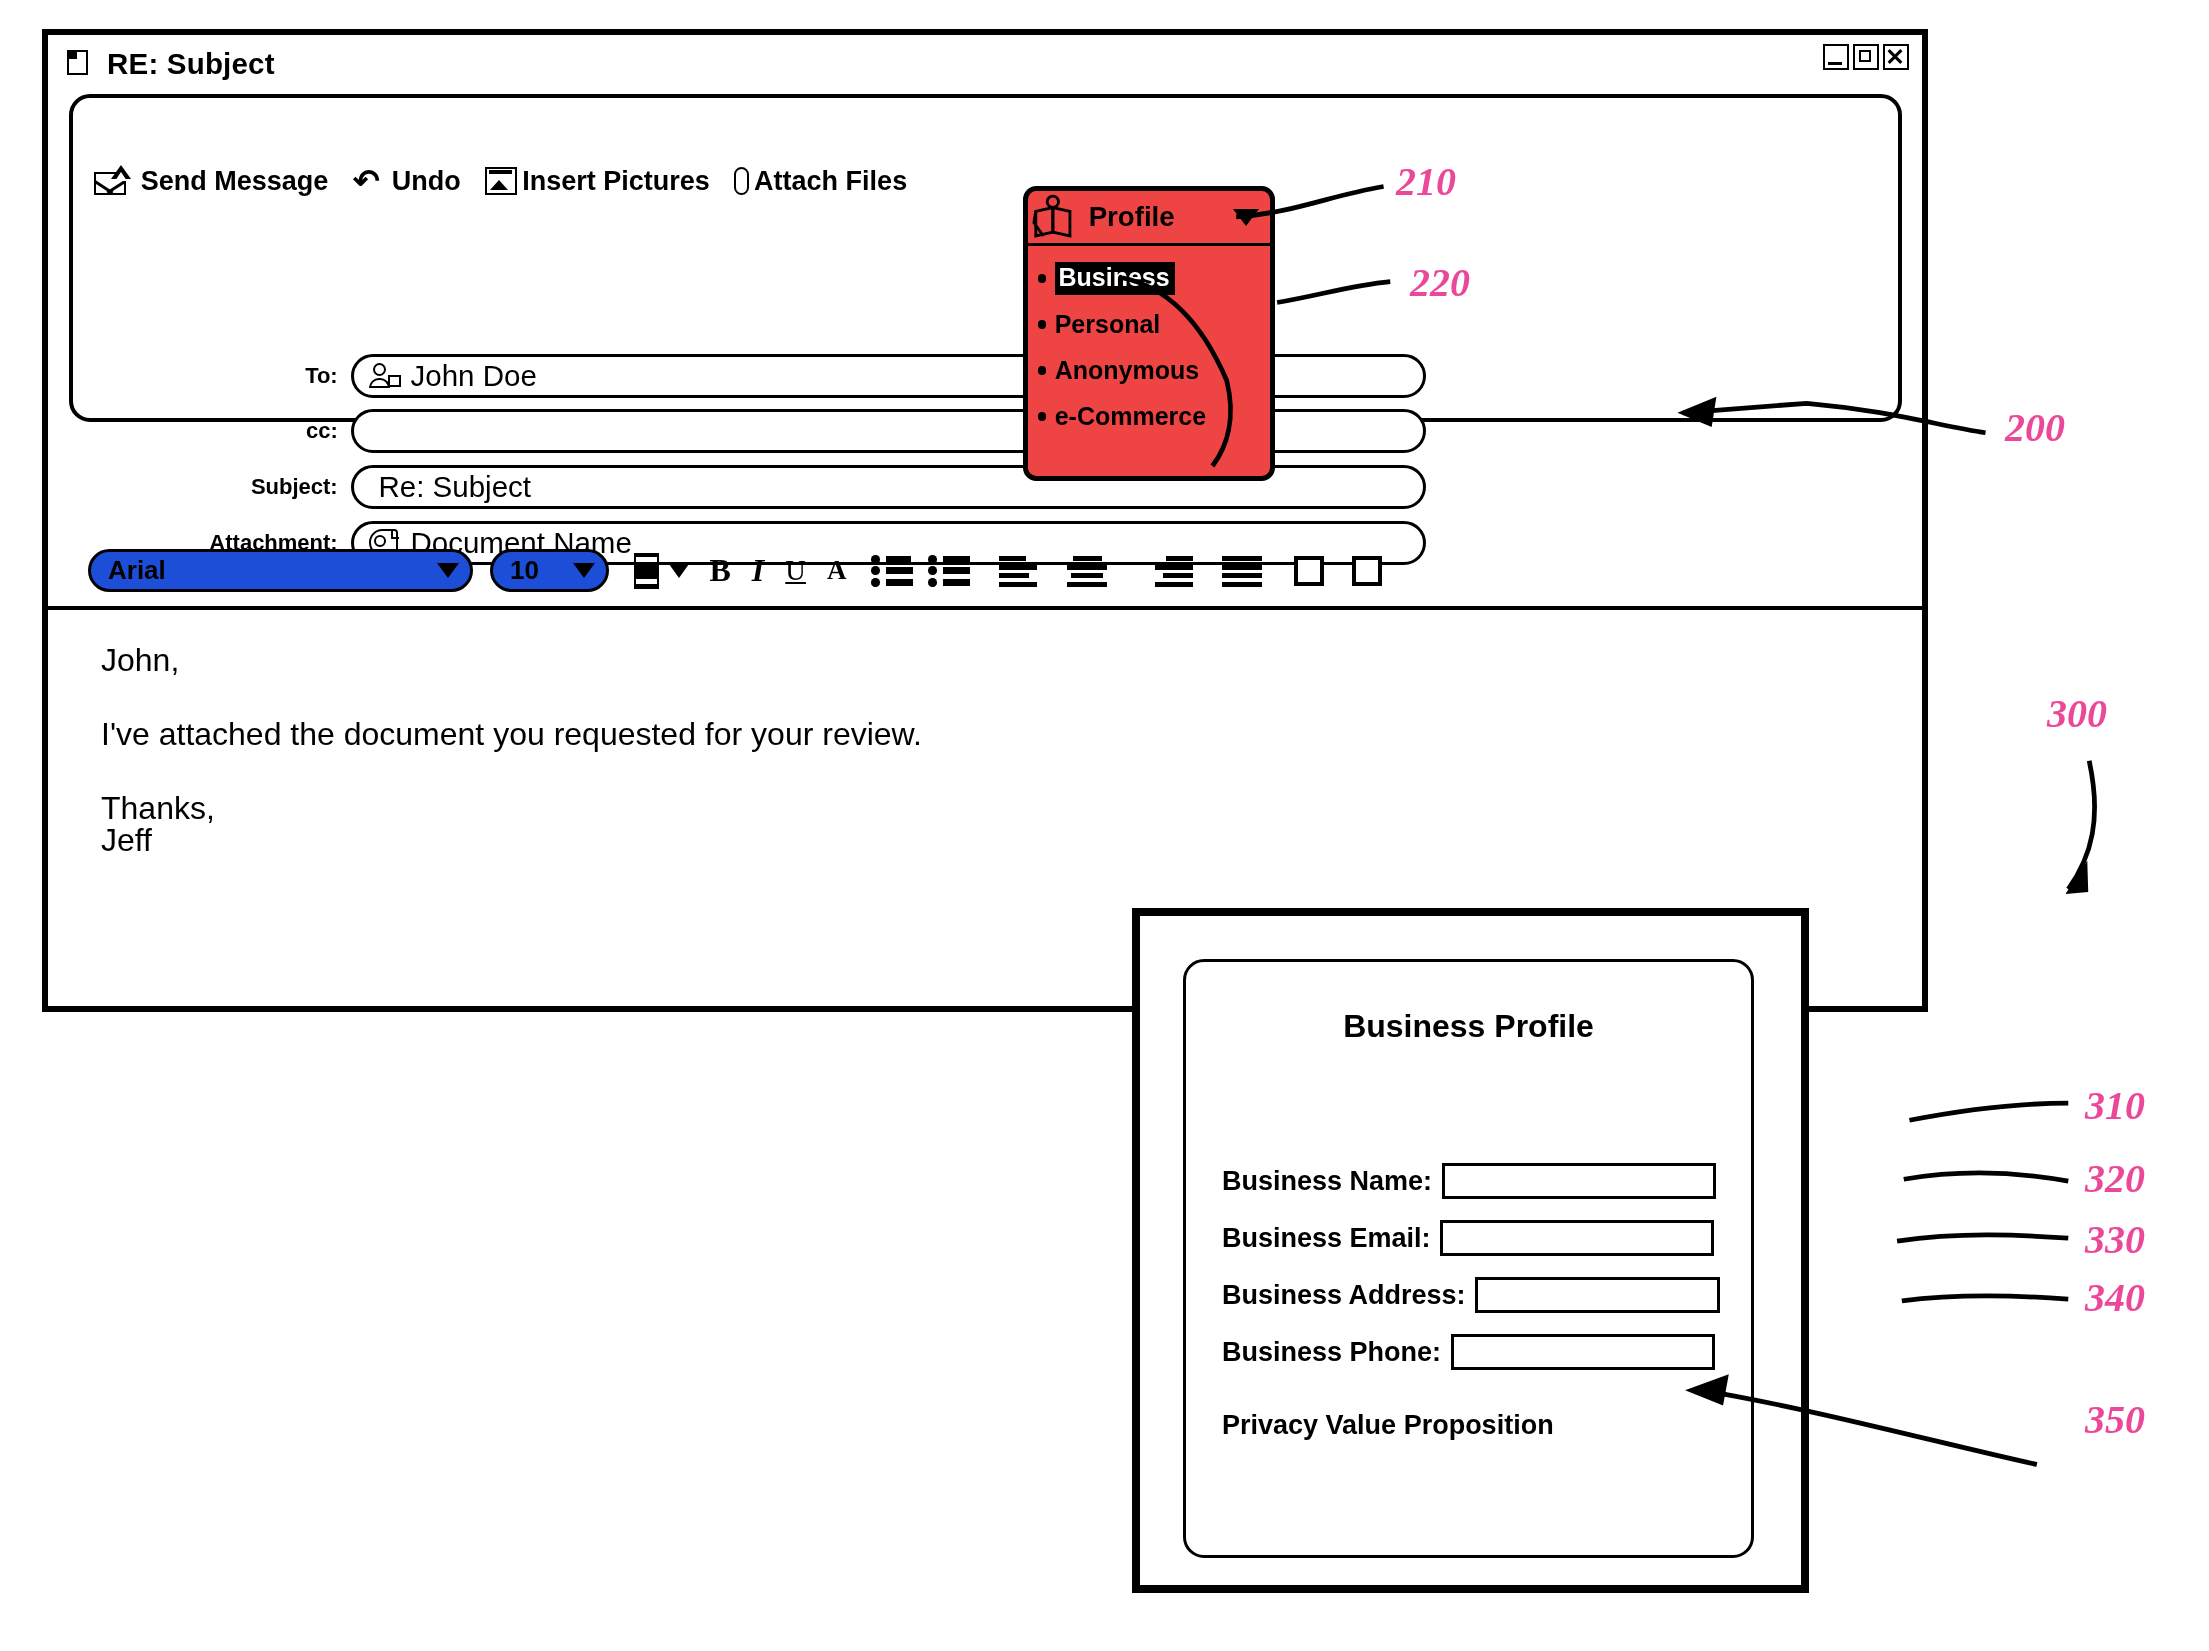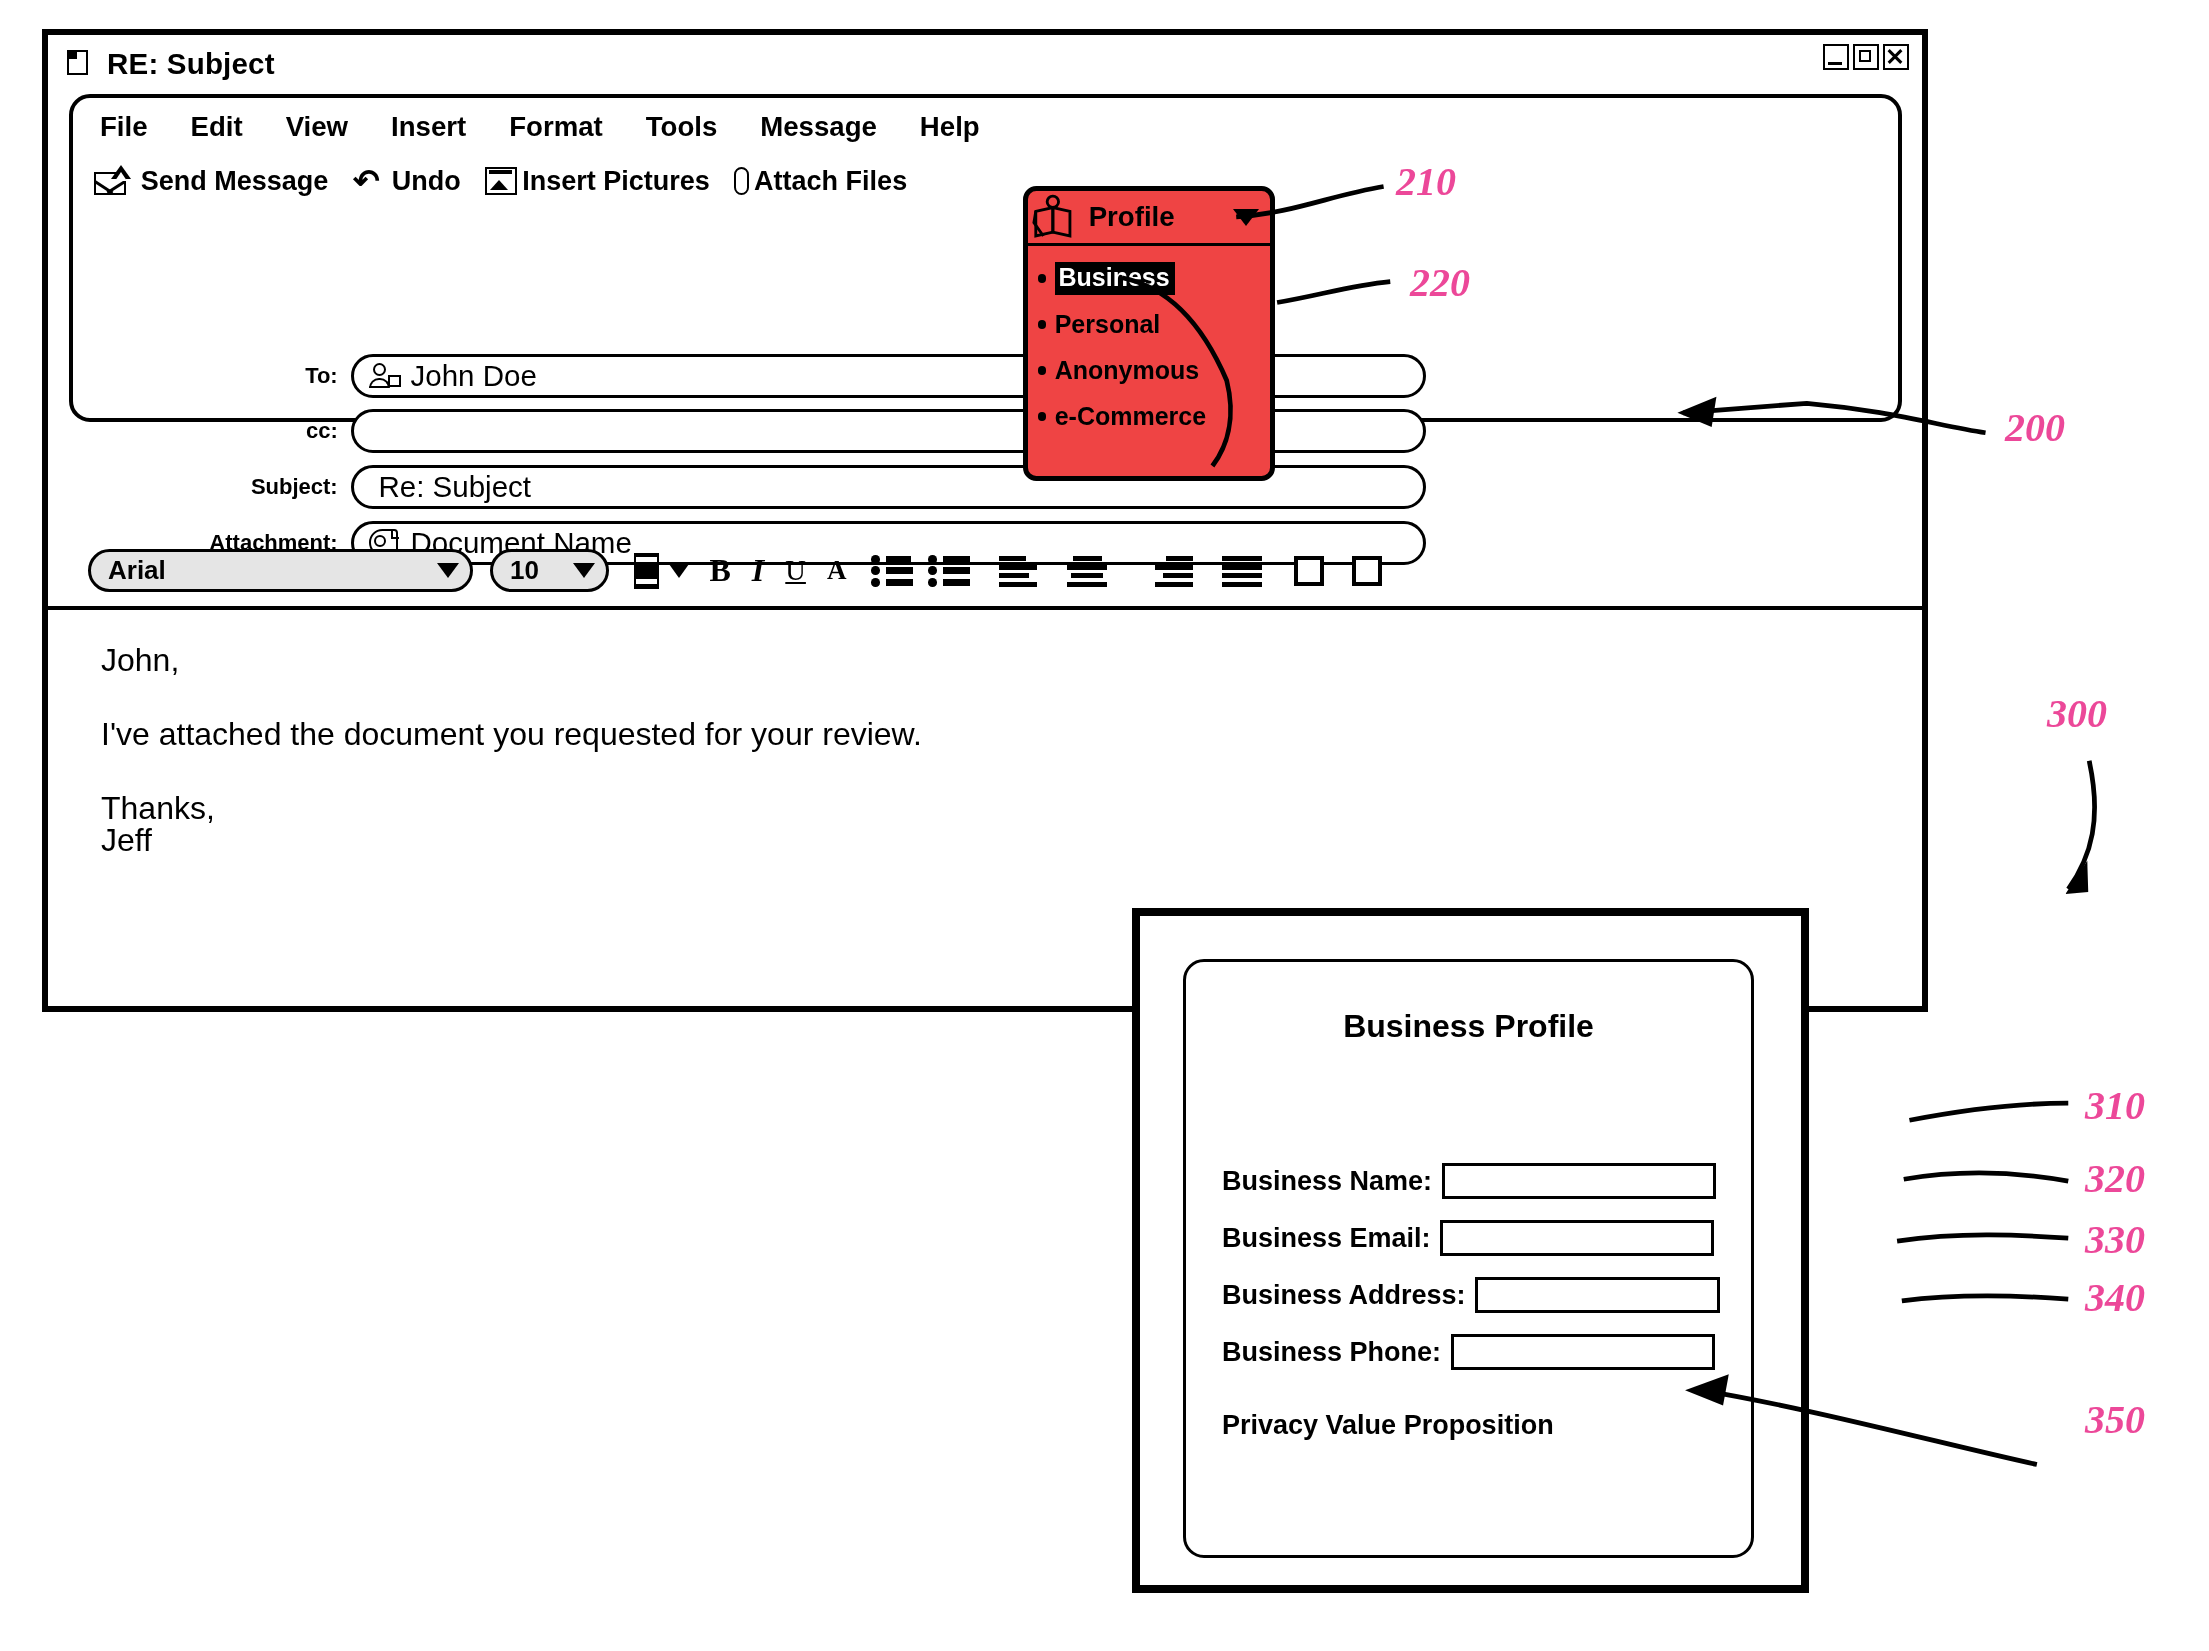--- a/index.html
+++ b/index.html
@@ -380,21 +380,21 @@
   .combo {
     height: 43px;
     border: 3.8px solid #000;
     border-radius: 23px;
     box-sizing: border-box;
     display: flex;
     align-items: center;
     padding: 0 11.4px 0 17px;
     font-size: 26px;
     font-weight: bold;
-    background: #e5e5e5;
+    background: #1d4ed8;
   }
   #font-combo { width: 385px; }
   #size-combo { width: 119px; margin-left: 17px; }
   .combo .caret {
     margin-left: auto;
     width: 0; height: 0;
     border-left: 11.4px solid transparent;
     border-right: 11.4px solid transparent;
     border-top: 15px solid #000;
   }
@@ -573,30 +573,20 @@
           </div>
         <div class="win-btn">
             <span class="g-x1"></span>
             <span class="g-x2"></span>
           </div>
       </div>
     </div>
 
     <div id="inner-panel">
 
-      <div id="menu-bar">
-        <span>File</span>
-        <span>Edit</span>
-        <span>View</span>
-        <span>Insert</span>
-        <span>Format</span>
-        <span>Tools</span>
-        <span>Message</span>
-        <span>Help</span>
-      </div>
 
       <div id="toolbar-row">
         <div class="tb-item">
           <span class="ic-envelope">
             <span class="body"></span>
               <span class="flapA"></span>
               <span class="flapB"></span>
             <span class="arrow"></span>
               <span class="arrow-in"></span>
           </span>

